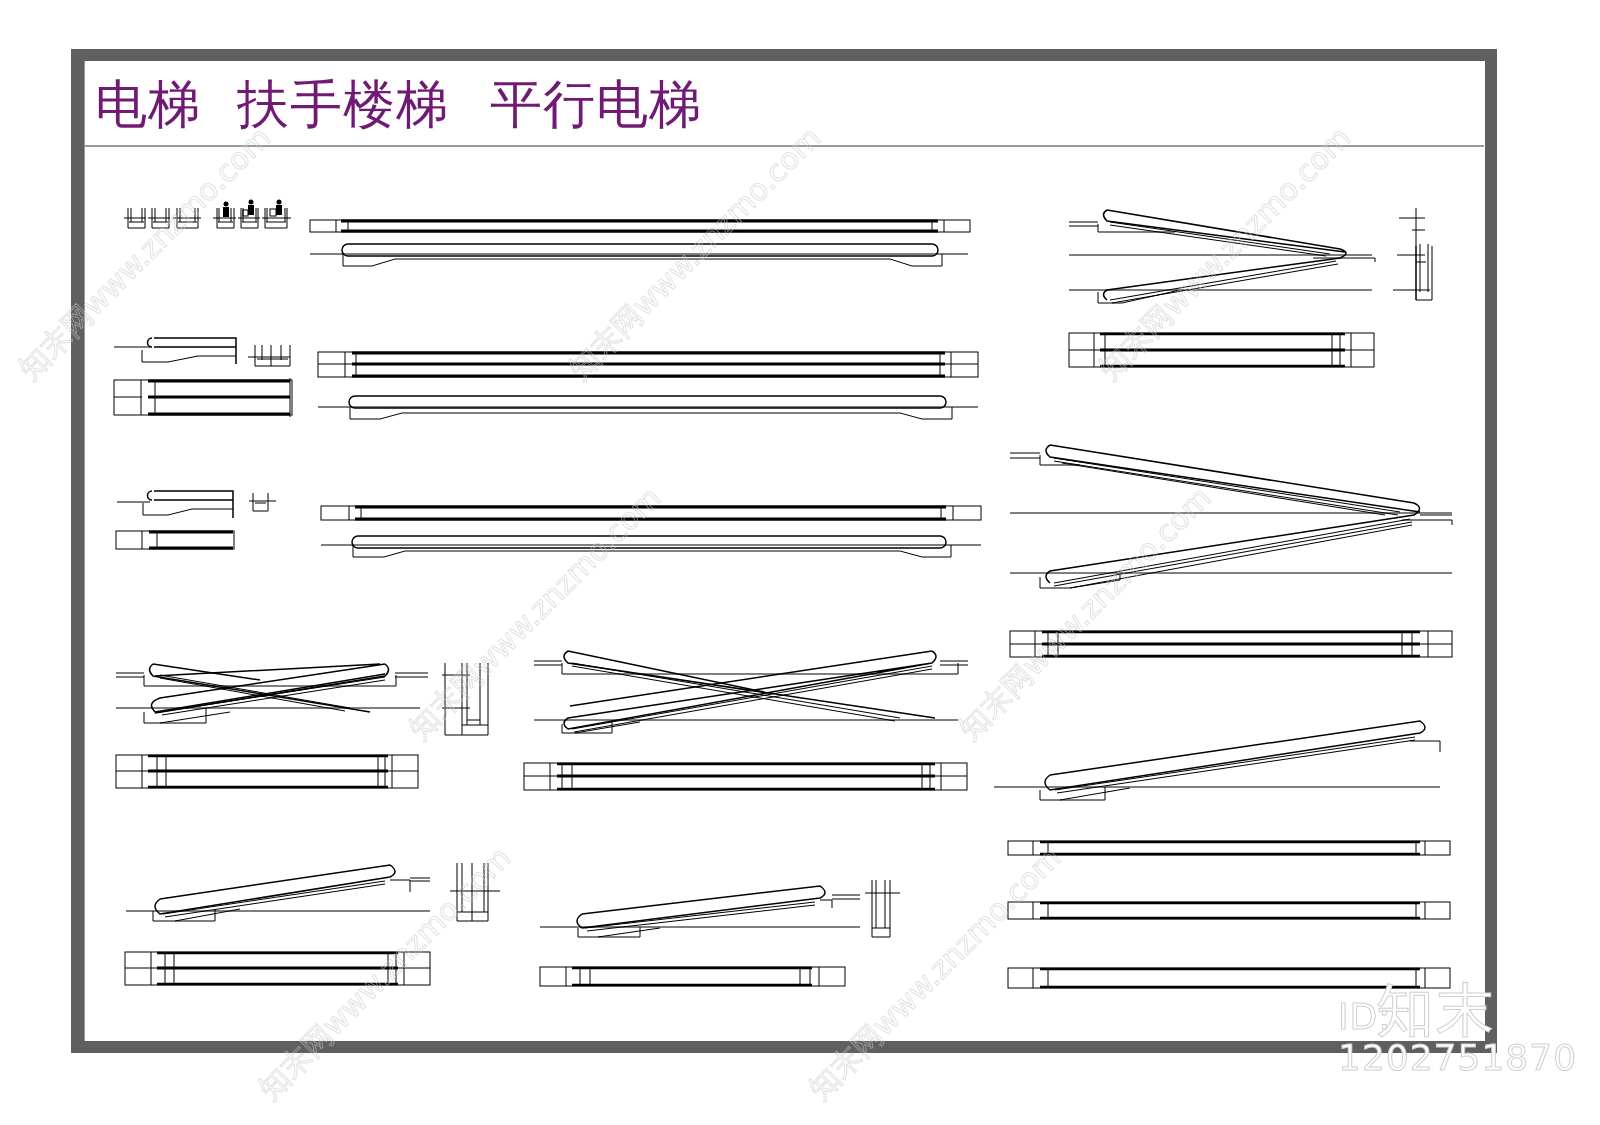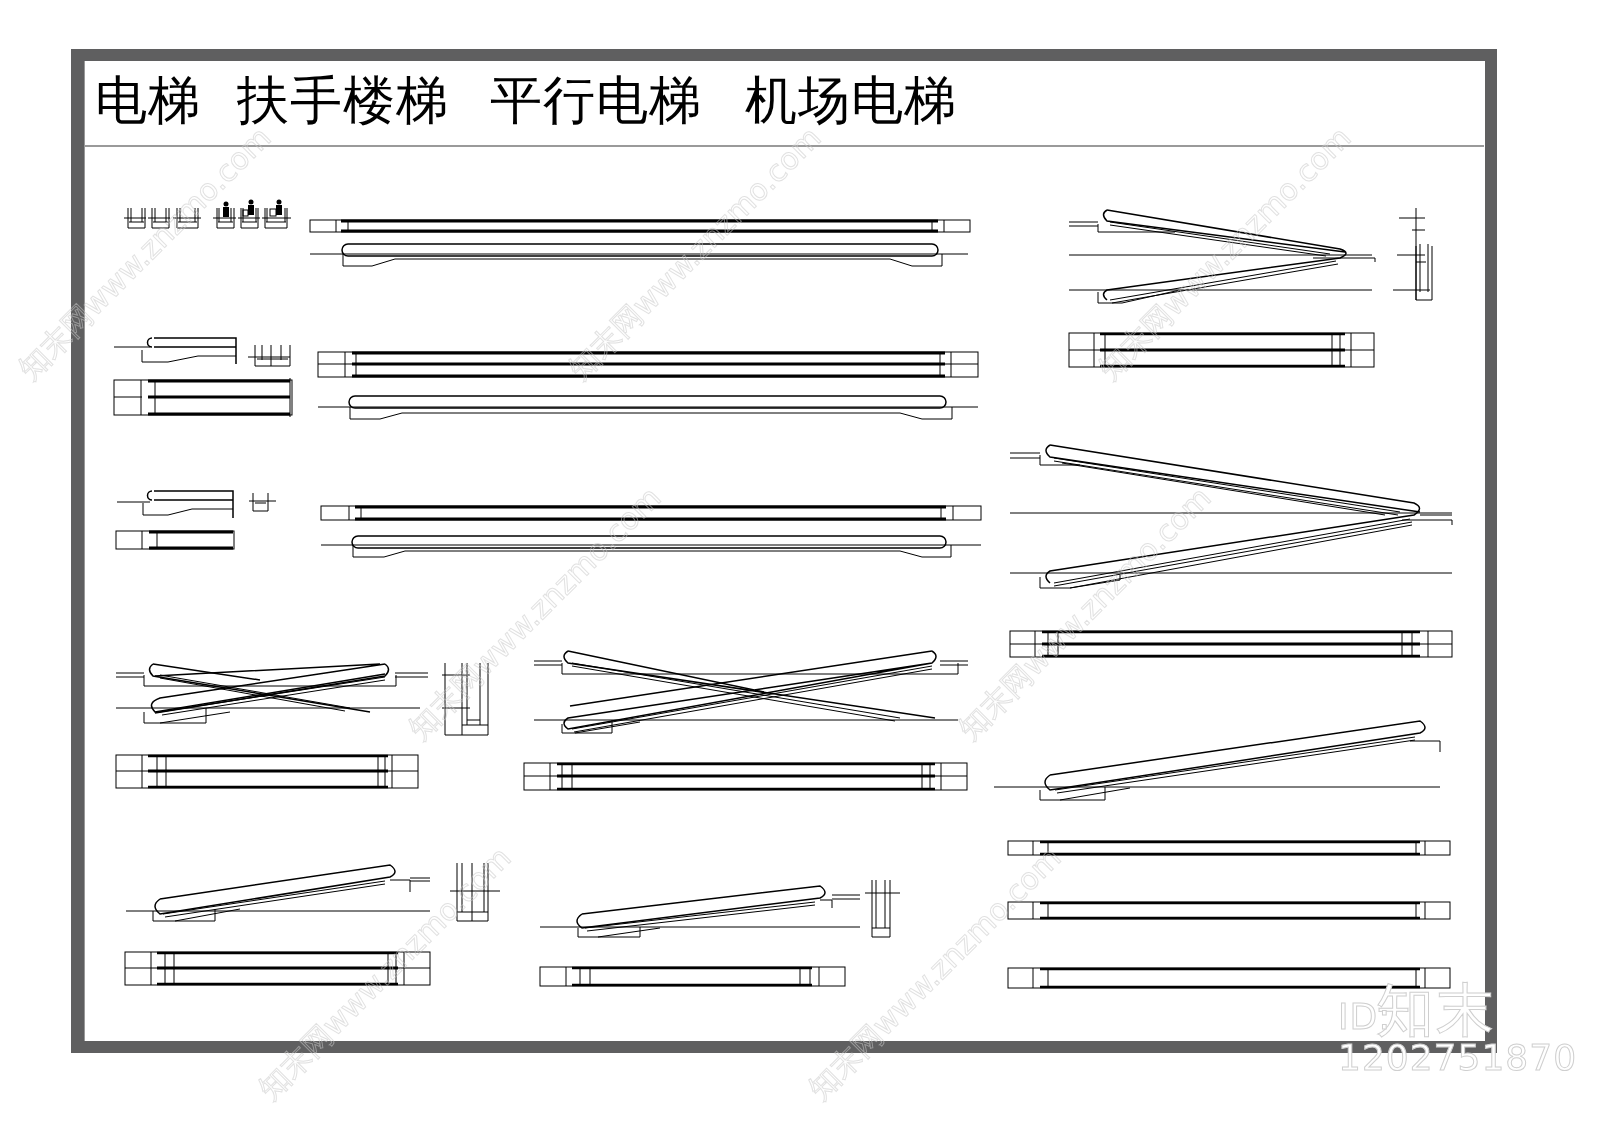--- a/index.html
+++ b/index.html
@@ -1,37 +1,36 @@
 <!DOCTYPE html>
 <html><head>
 <meta charset="utf-8">
 <style>
   html,body{margin:0;padding:0;background:#ffffff;}
   body{width:1600px;height:1125px;position:relative;overflow:hidden;font-family:"DejaVu Sans",sans-serif;}
   #frame{position:absolute;left:71px;top:49px;width:1426px;height:1004px;background:#5f5f60;}
   #sheet{position:absolute;left:84px;top:61px;width:1400px;height:980px;background:#ffffff;border-left:1px solid #999;}
   #title-bar{position:absolute;left:84px;top:61px;width:1400px;height:84px;border-bottom:2px solid #9a9a9a;display:flex;align-items:center;}
-  .title-item{font-family:Liberation Mono, monospace;font-size:52px;color:#000000;letter-spacing:1px;white-space:nowrap;position:absolute;top:14px;line-height:60px;}
+  .title-item{font-family:Liberation Serif, serif;font-size:52px;color:#701a75;letter-spacing:1px;white-space:nowrap;position:absolute;top:14px;line-height:60px;}
   #drawing{position:absolute;left:0;top:0;width:1600px;height:1125px;}
   .wm{position:absolute;font-family:"DejaVu Sans",sans-serif;color:#fff;-webkit-text-stroke:1px #cfcfcf;pointer-events:none;}
   #wm-logo{left:1376px;top:972px;font-size:58px;letter-spacing:2px;}
   #wm-id{left:1338px;top:996px;font-size:36px;letter-spacing:1px;}
   .wm-diag{position:absolute;font-family:"DejaVu Sans",sans-serif;font-size:30px;color:rgba(255,255,255,0);-webkit-text-stroke:1px rgba(200,200,200,0.55);transform:rotate(-45deg);transform-origin:left top;white-space:nowrap;pointer-events:none;}
 </style>
 </head>
 <body>
 
 <div id="frame"></div>
 <div id="sheet"></div>
 
 <div id="title-bar">
   <span class="title-item" style="left:11px">电梯</span>
   <span class="title-item" style="left:153px">扶手楼梯</span>
   <span class="title-item" style="left:406px">平行电梯</span>
-  <span class="title-item" style="left:661px">机场电梯</span>
 </div>
 
 <svg id="drawing" viewBox="0 0 1600 1125" xmlns="http://www.w3.org/2000/svg" fill="none" stroke="#000" stroke-width="1">
   <defs>
     
   </defs>
 
   <g>
     <g stroke-width="1">
       <path d="M124 218 H146 M128 208 V228 H145 V208 M129 222 H144 M131 208 V222 M142 208 V222"></path>

